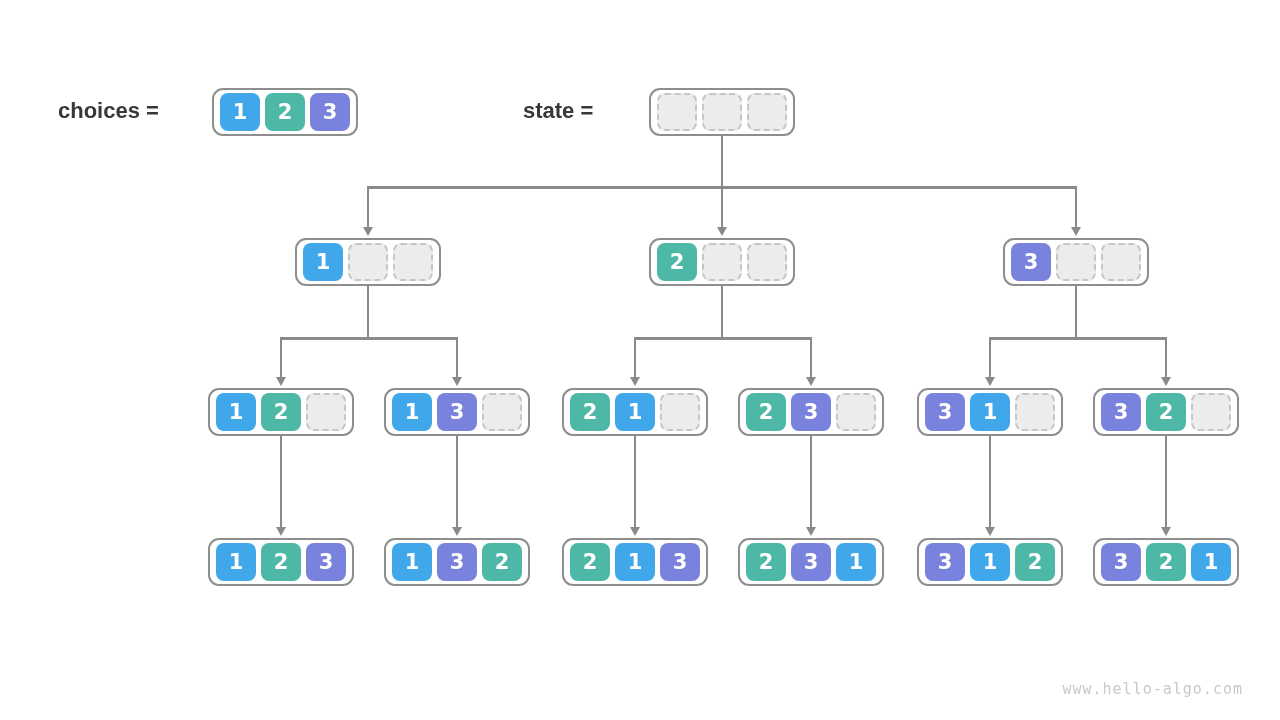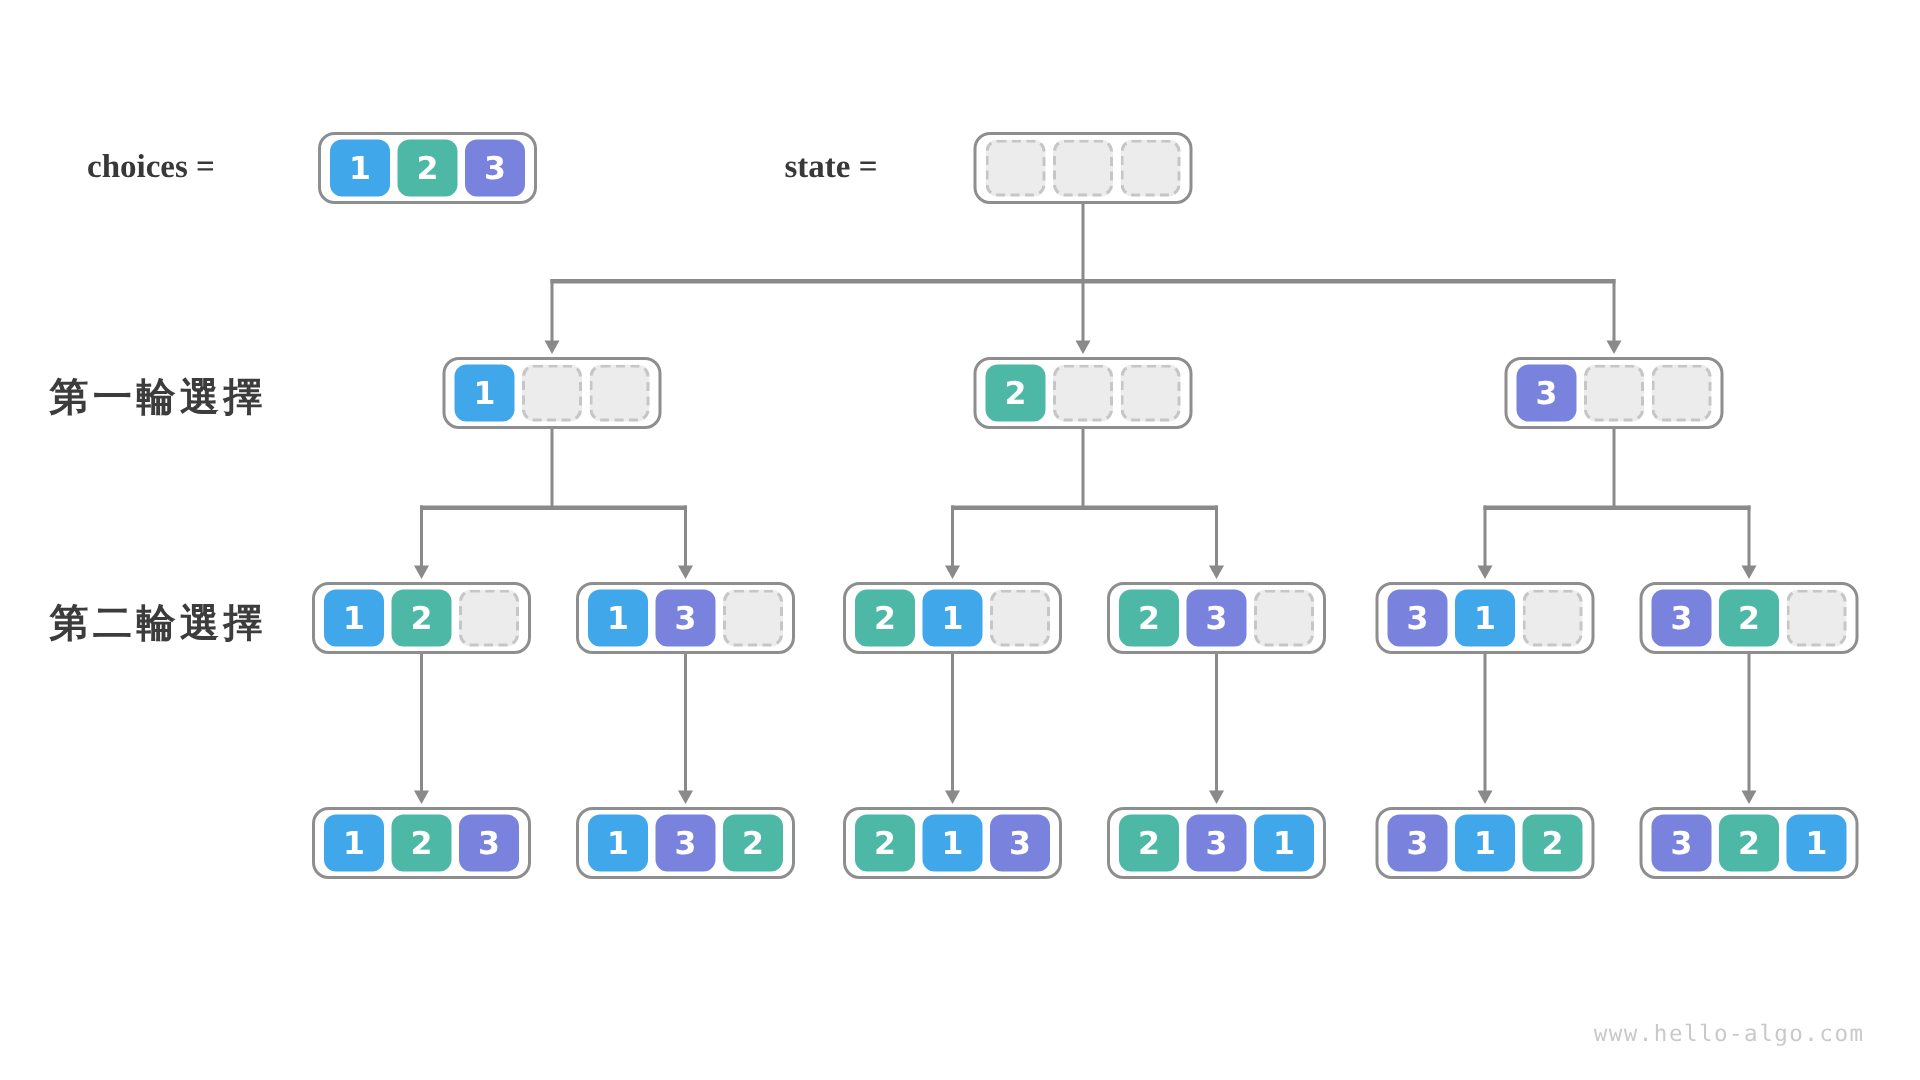--- a/index.html
+++ b/index.html
@@ -3,21 +3,21 @@
 <meta charset="utf-8">
 <style>
   html, body { margin: 0; padding: 0; width: 1280px; height: 720px; overflow: hidden; }
   .canvas {
     position: relative; width: 1280px; height: 720px;
     background: #ffffff;
     font-family: "Liberation Sans", sans-serif;
   }
   .code-label {
     position: absolute;
-    font-family: Liberation Serif, serif;
+    font-family: Liberation Sans, sans-serif;
     font-weight: bold; font-size: 22px; color: #383838;
     white-space: pre;
   }
   .code-label.pos-choices { left: 58px;  top: 98px; }
   .code-label.pos-state   { left: 523px; top: 98px; }
   .row-label {
     position: absolute; left: 33px;
     font-size: 26px; font-weight: 600; color: #3c3c3c;
     letter-spacing: 3px; white-space: nowrap;
   }
@@ -48,22 +48,20 @@
     font-size: 15px; color: #c9c9c9; letter-spacing: 1px;
   }
 </style>
 </head>
 <body>
 
 <div class="canvas">
   <div class="code-label pos-choices">choices =</div>
   <div class="code-label pos-state">state =</div>
 
-  <div class="row-label rl1">第一輪選擇</div>
-  <div class="row-label rl2">第二輪選擇</div>
 
   <div class="watermark">www.hello-algo.com</div>
 <div class="edge" style="left: 720.75px; top: 136px; width: 2.5px; height: 52.5px; background: rgb(138, 138, 138);"></div>
     <div class="edge" style="left: 366.75px; top: 186px; width: 710.5px; height: 2.5px; background: rgb(138, 138, 138);"></div>
     <div class="edge" style="left: 366.75px; top: 186px; width: 2.5px; height: 43px; background: rgb(138, 138, 138);"></div>
     <div class="arrowhead" style="left: 362.5px; top: 227px; border-top-color: rgb(138, 138, 138);"></div>
     <div class="edge" style="left: 720.75px; top: 186px; width: 2.5px; height: 43px; background: rgb(138, 138, 138);"></div>
     <div class="arrowhead" style="left: 716.5px; top: 227px; border-top-color: rgb(138, 138, 138);"></div>
     <div class="edge" style="left: 1074.75px; top: 186px; width: 2.5px; height: 43px; background: rgb(138, 138, 138);"></div>
     <div class="arrowhead" style="left: 1070.5px; top: 227px; border-top-color: rgb(138, 138, 138);"></div>

